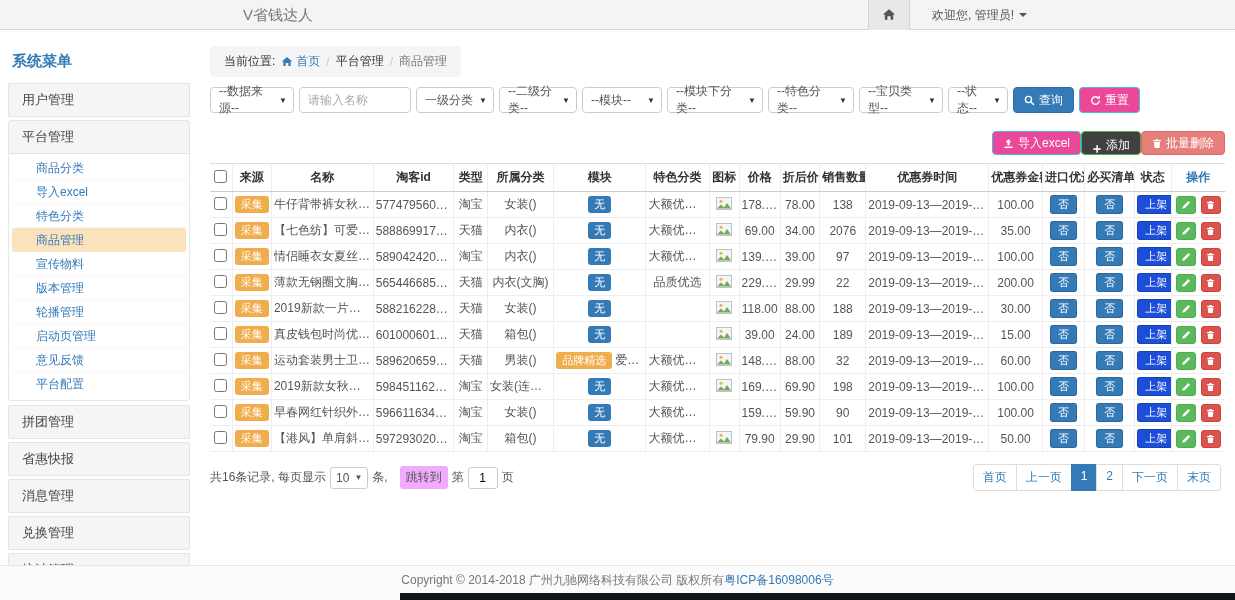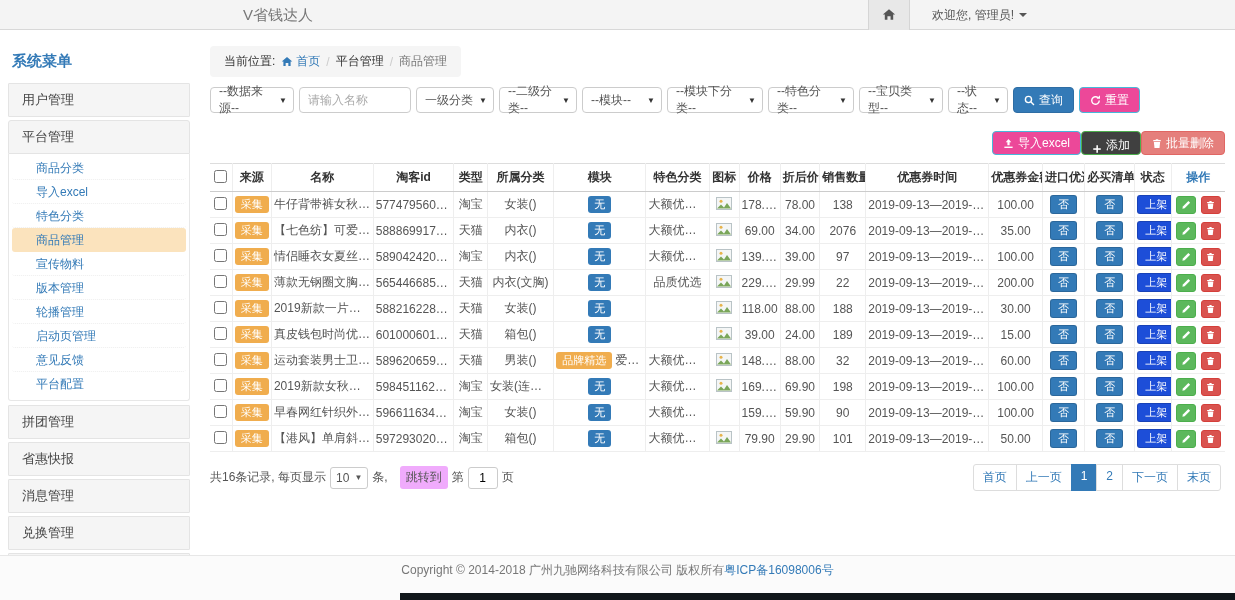--- a/index.html
+++ b/index.html
@@ -87,21 +87,21 @@
   .jump-label { background:#f0abfc; border-radius:3px; padding:3px 6px; color:#555; cursor:pointer; }
   .goto-input { width:30px; height:22px; border:1px solid #ccc; border-radius:3px; text-align:center; font-size:12px; }
   .pager { margin-left:auto; margin-right:4px; display:flex; }
   .page-btn { display:inline-block; min-width:20px; text-align:center; padding:4px 9px; border:1px solid #ddd;
     margin-left:-1px; color:#337ab7; background:#fff; cursor:pointer; }
   .page-btn:first-child { border-radius:3px 0 0 3px; margin-left:0; }
   .page-btn:last-child { border-radius:0 3px 3px 0; }
   .page-btn.active { background:#337ab7; border-color:#337ab7; color:#fff; }
 
   
-  .footer { position:absolute; left:0; right:0; bottom:0; height:45px; background:#fbfbfb;
+  .footer { position:absolute; left:0; right:0; bottom:0; height:35px; background:#fbfbfb;
     border-top:1px solid #e7e7e7; text-align:center; color:#777; line-height:28px; z-index:5; }
   .footer .icp { color:#337ab7; }
   .dark-strip { position:absolute; left:400px; right:0; bottom:0; height:7px; background:#10161a; z-index:6; }
 
   .ic { vertical-align:-1px; }
 </style>
 </head>
 <body>
 
 <div class="page">

